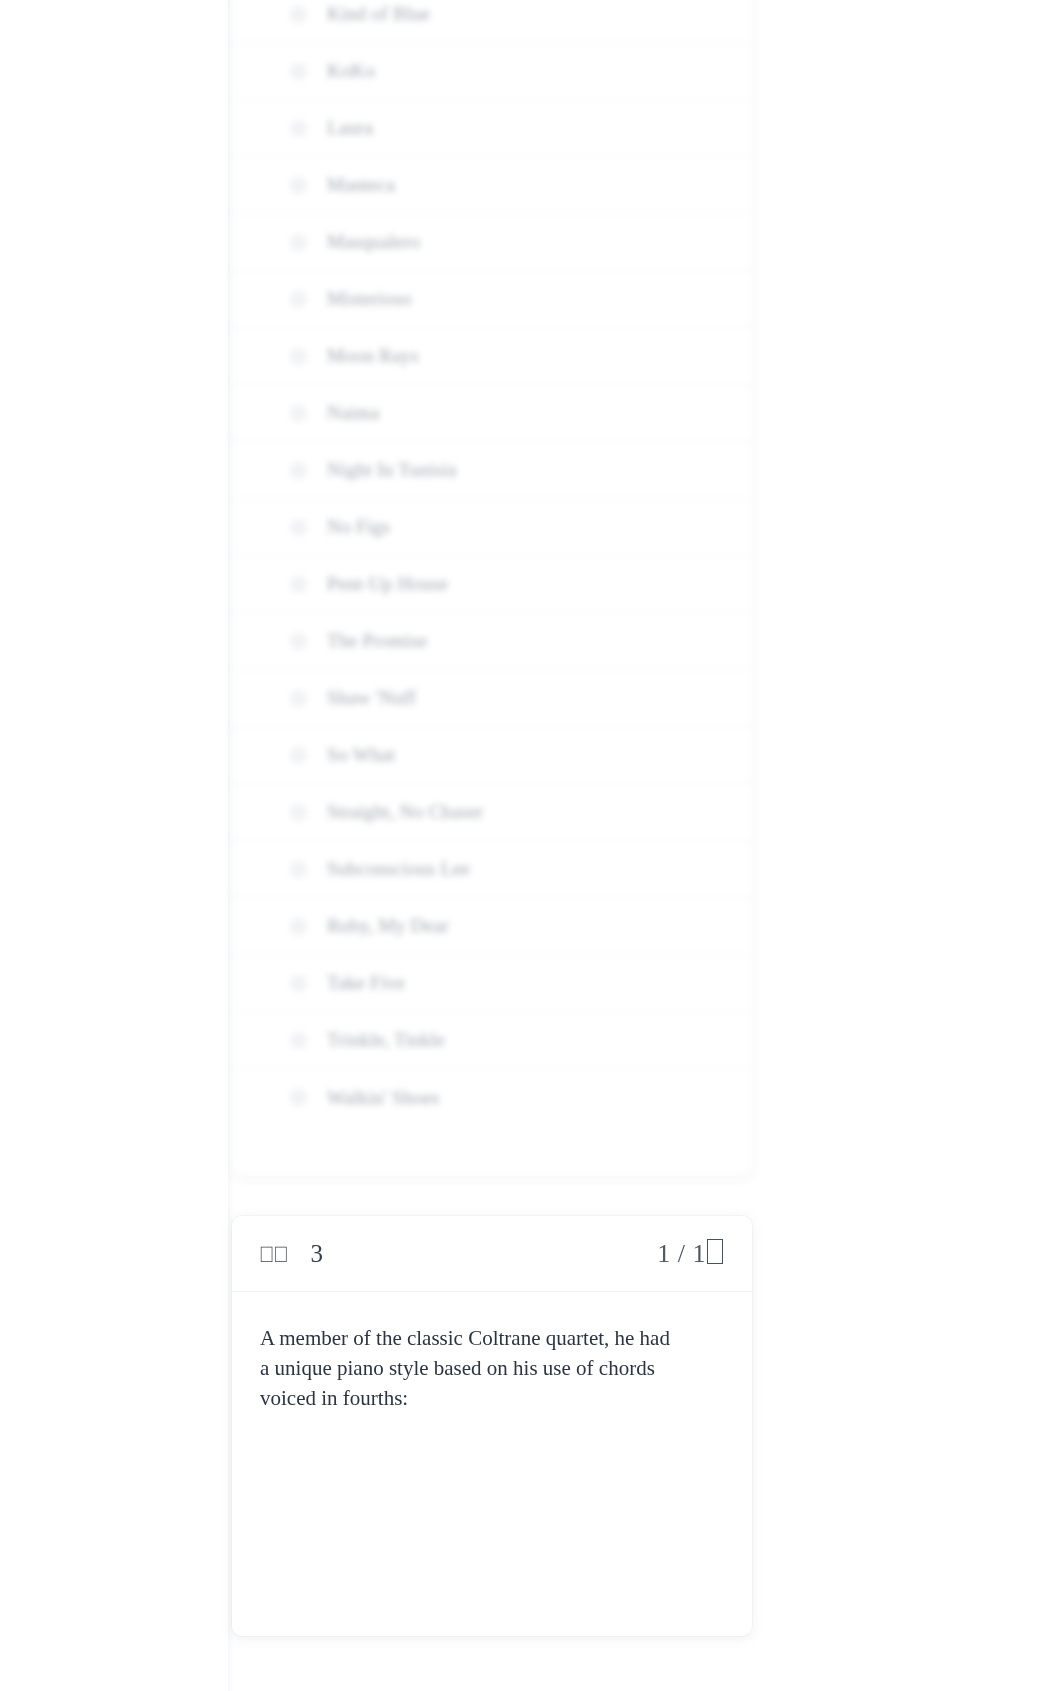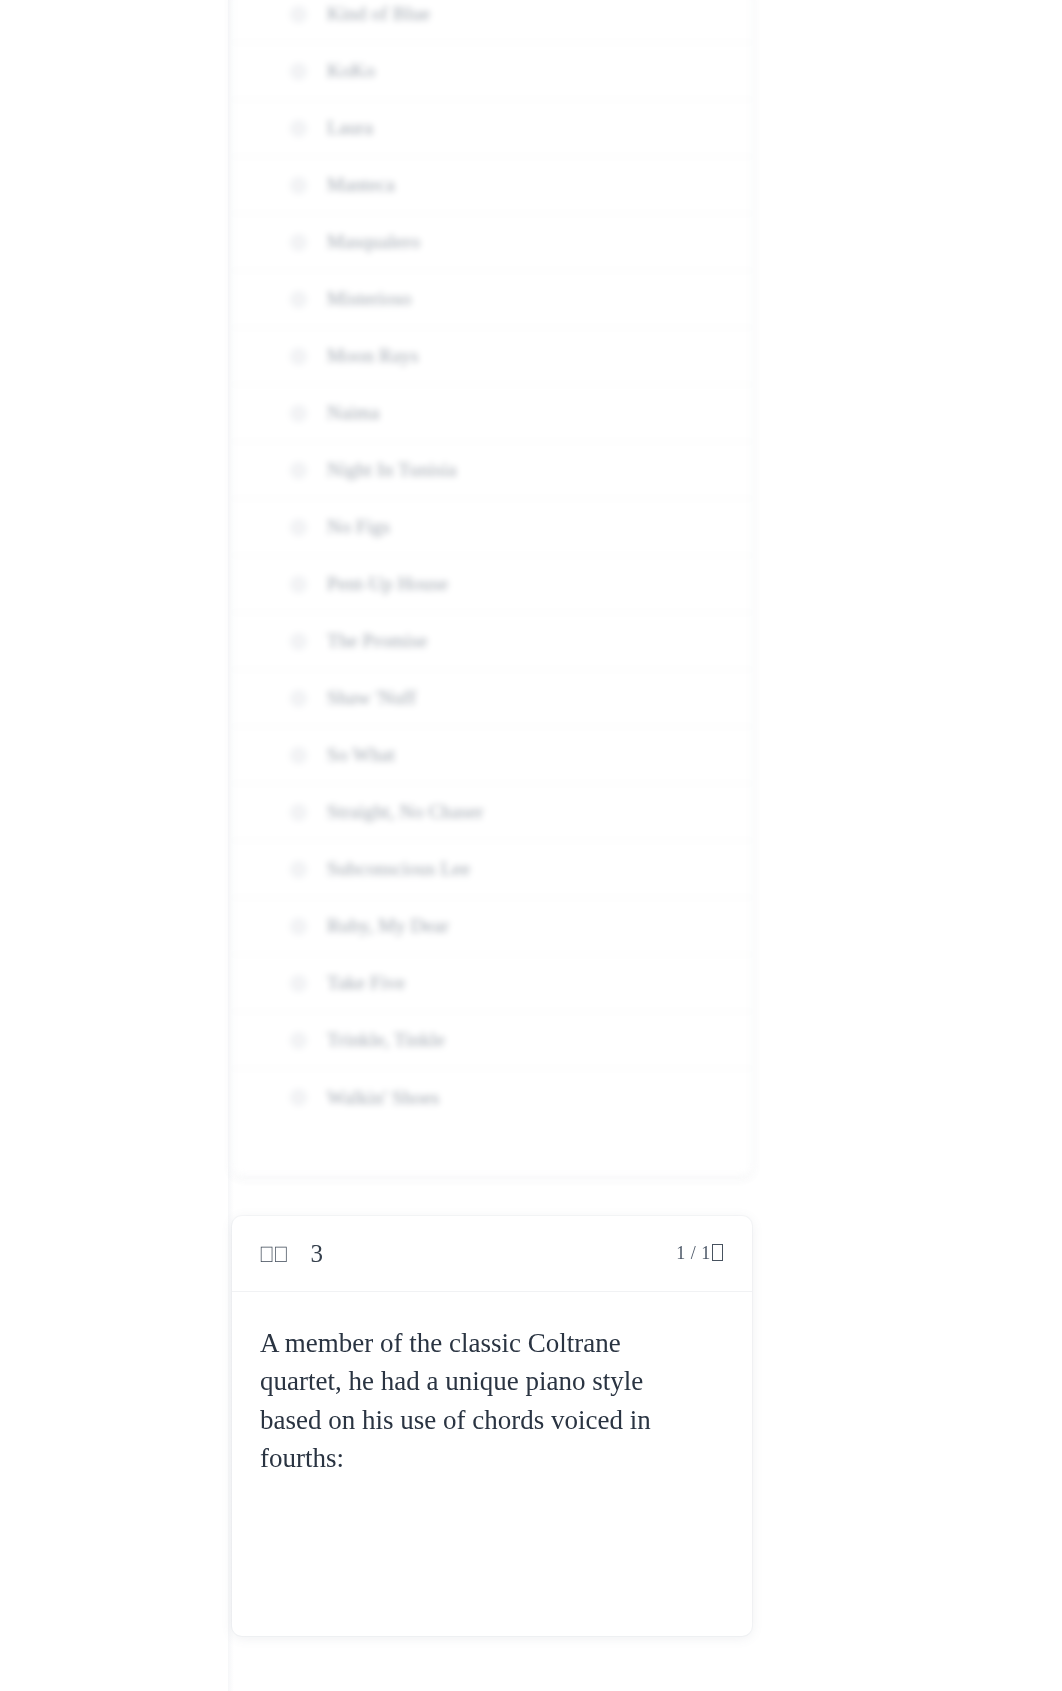--- a/index.html
+++ b/index.html
@@ -99,37 +99,37 @@
   .q-prefix {
     font-size: 22px;
     color: #3d4856;
     letter-spacing: 1px;
   }
   .q-number {
     font-size: 25px;
     color: #36404d;
   }
   .q-counter {
-    font-size: 18px;
+    font-size: 26px;
     color: #4d5868;
     letter-spacing: 0.5px;
   }
   .tofu {
     display: inline-block;
     width: 0.62em;
     height: 0.95em;
     border: 1.6px solid #47525f;
     vertical-align: -0.09em;
     margin: 0 1px;
   }
   .q-body {
     padding: 32px 28px 0 28px;
   }
   .q-text {
-    font-size: 27px;
+    font-size: 21px;
     line-height: 1.42;
     color: #2a3442;
     max-width: 418px;
   }
 
   
   .edge-shade {
     position: absolute;
     left: 228px; top: 0;
     width: 6px; height: 1691px;

